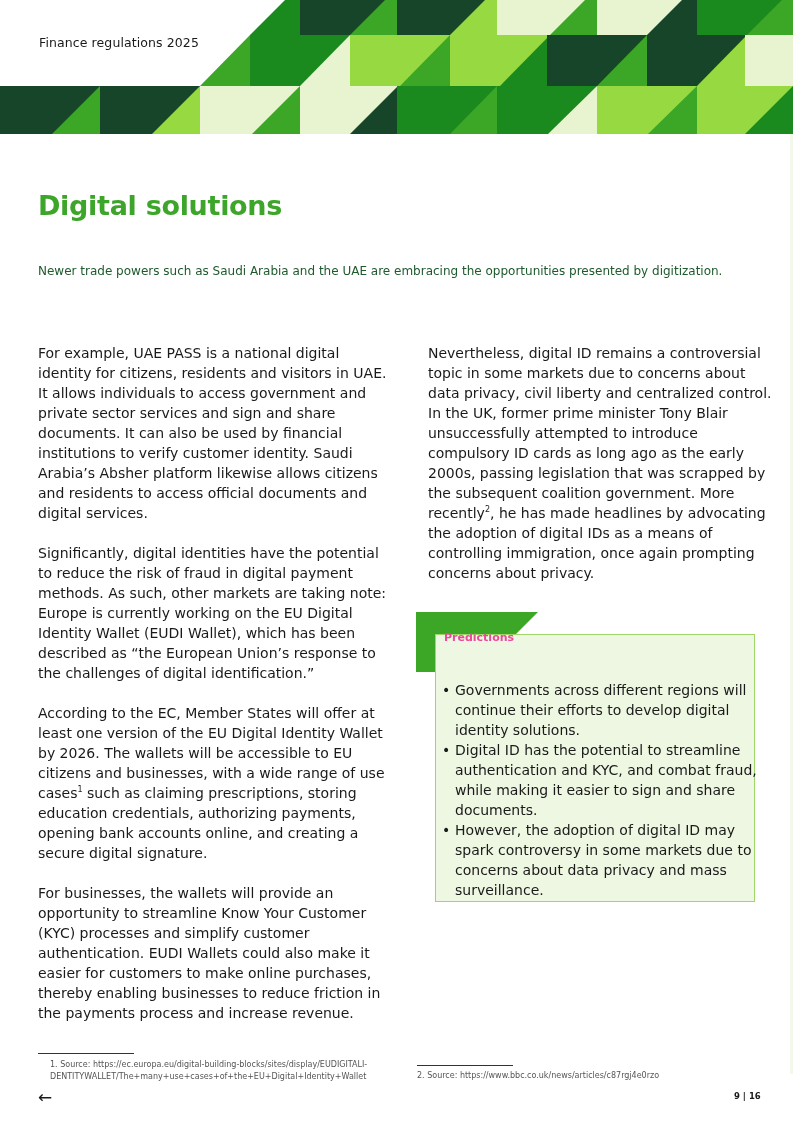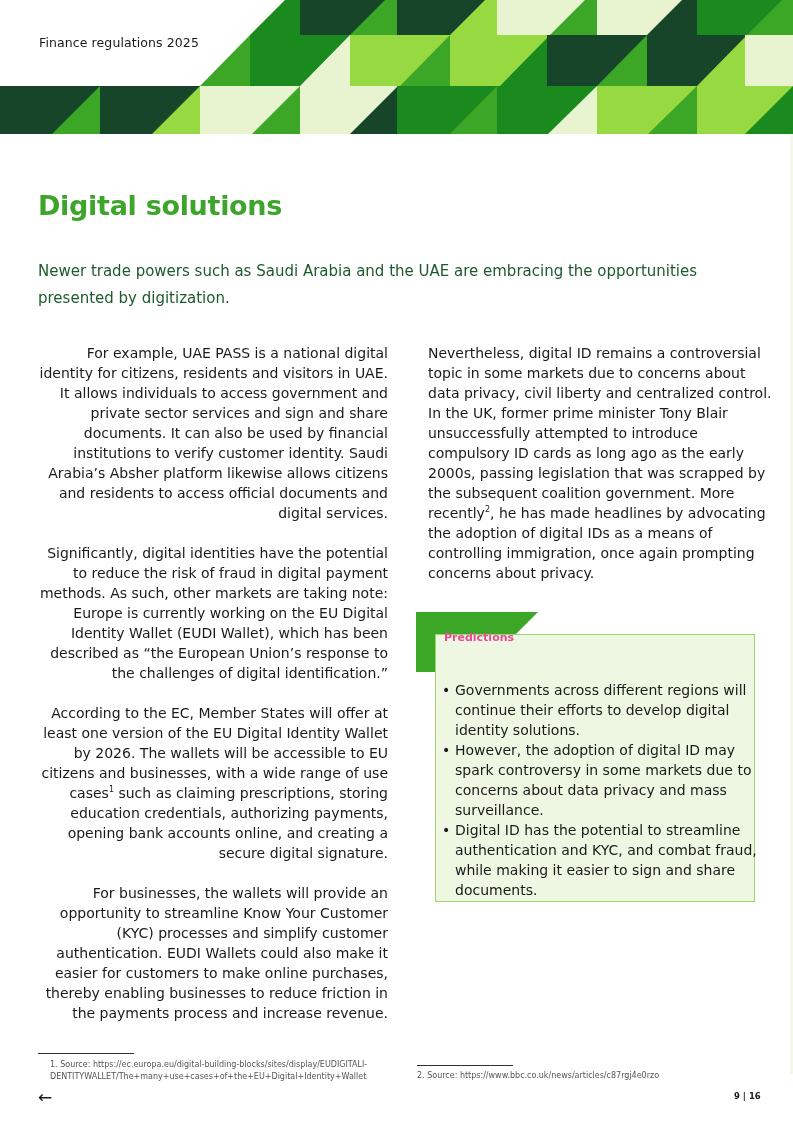--- a/index.html
+++ b/index.html
@@ -1,24 +1,24 @@
 <!DOCTYPE html>
 <html><head>
 <meta charset="utf-8">
 <style>
   html, body { margin:0; padding:0; background:#ffffff; }
   body { width:793px; height:1122px; position:relative; overflow:hidden; font-family:"DejaVu Sans", sans-serif; color:#1a1a1a; }
   .header-art { position:absolute; left:0; top:0; width:793px; height:134px; }
   .doc-label { position:absolute; left:39px; top:35px; font-size:12.5px; color:#1a1a1a; letter-spacing:0.1px; }
   .right-strip { position:absolute; right:0; top:134px; width:3px; height:940px; background:#f2f9ea; }
   .page-title { position:absolute; left:38px; top:190px; margin:0; font-size:27px; font-weight:bold; color:#3ca52a; letter-spacing:-0.3px; }
-  .intro { position:absolute; left:38px; top:258px; width:700px; margin:0; font-size:15px; line-height:27px; color:#1d5a2c; }
+  .intro { position:absolute; left:38px; top:258px; width:700px; margin:0; font-size:12px; line-height:27px; color:#1d5a2c; }
   .col { position:absolute; font-size:14px; line-height:20px; color:#1a1a1a; }
   .col p { margin:0 0 20px 0; }
-  .col-left { left:38px; top:343px; width:350px;text-align:right; }
+  .col-left { left:38px; top:343px; width:350px; }
   .col-right { left:428px; top:343px; width:345px; }
   sup { font-size:8px; line-height:0; }
   .pred-tab { position:absolute; left:416px; top:612px; width:122px; height:60px; }
   .pred-box { position:absolute; left:435px; top:634px; width:320px; height:268px; background:#eef7e2; border:1px solid #9ed66a; box-sizing:border-box; }
   .pred-title { position:absolute; left:444px; top:631px; margin:0; font-size:11px; font-weight:bold; color:#ec4899; }
   .pred-list { position:absolute; left:440px; top:680px; width:318px; margin:0; padding:0; list-style:none; font-size:14px; line-height:20px; color:#1a1a1a; }
   .pred-list li { position:relative; padding-left:15px; }
   .pred-list li::before { content:"\2022"; position:absolute; left:2px; top:0; }
   .fn-rule { position:absolute; height:1px; background:#333; }
   .fn { position:absolute; font-size:8px; line-height:12px; color:#555; }
@@ -91,22 +91,22 @@
   <p><span>Nevertheless, digital ID remains a controversial topic in some markets due to concerns about data privacy, civil liberty and centralized control. In the UK, former prime minister Tony Blair unsuccessfully attempted to introduce compulsory ID cards as long ago as the early 2000s, passing legislation that was scrapped by the subsequent coalition government. More recently</span><sup>2</sup><span>, he has made headlines by advocating the adoption of digital IDs as a means of controlling immigration, once again prompting concerns about privacy.</span></p>
 </div>
 
 <svg class="pred-tab" viewBox="0 0 122 60">
   <polygon points="0,0 122,0 62,60 0,60" fill="#3ca626"></polygon>
 </svg>
 <div class="pred-box"></div>
 <h2 class="pred-title">Predictions</h2>
 <ul class="pred-list">
   <li>Governments across different regions will continue their efforts to develop digital identity solutions.</li>
+  <li>Digital ID has the potential to streamline authentication and KYC, and combat fraud, while making it easier to sign and share documents.</li>
   <li>However, the adoption of digital ID may spark controversy in some markets due to concerns about data privacy and mass surveillance.</li>
-  <li>Digital ID has the potential to streamline authentication and KYC, and combat fraud, while making it easier to sign and share documents.</li>
 </ul>
 
 <div class="fn-rule" style="left:38px; top:1053px; width:96px;"></div>
 <div class="fn" style="left:50px; top:1059px; width:350px;">1. Source: https://ec.europa.eu/digital-building-blocks/sites/display/EUDIGITALI-DENTITYWALLET/The+many+use+cases+of+the+EU+Digital+Identity+Wallet</div>
 
 <div class="fn-rule" style="left:417px; top:1065px; width:96px;"></div>
 <div class="fn" style="left:417px; top:1070px; width:340px;">2. Source: https://www.bbc.co.uk/news/articles/c87rgj4e0rzo</div>
 
 <div class="back-arrow">←</div>
 <div class="page-num">9 | 16</div>

